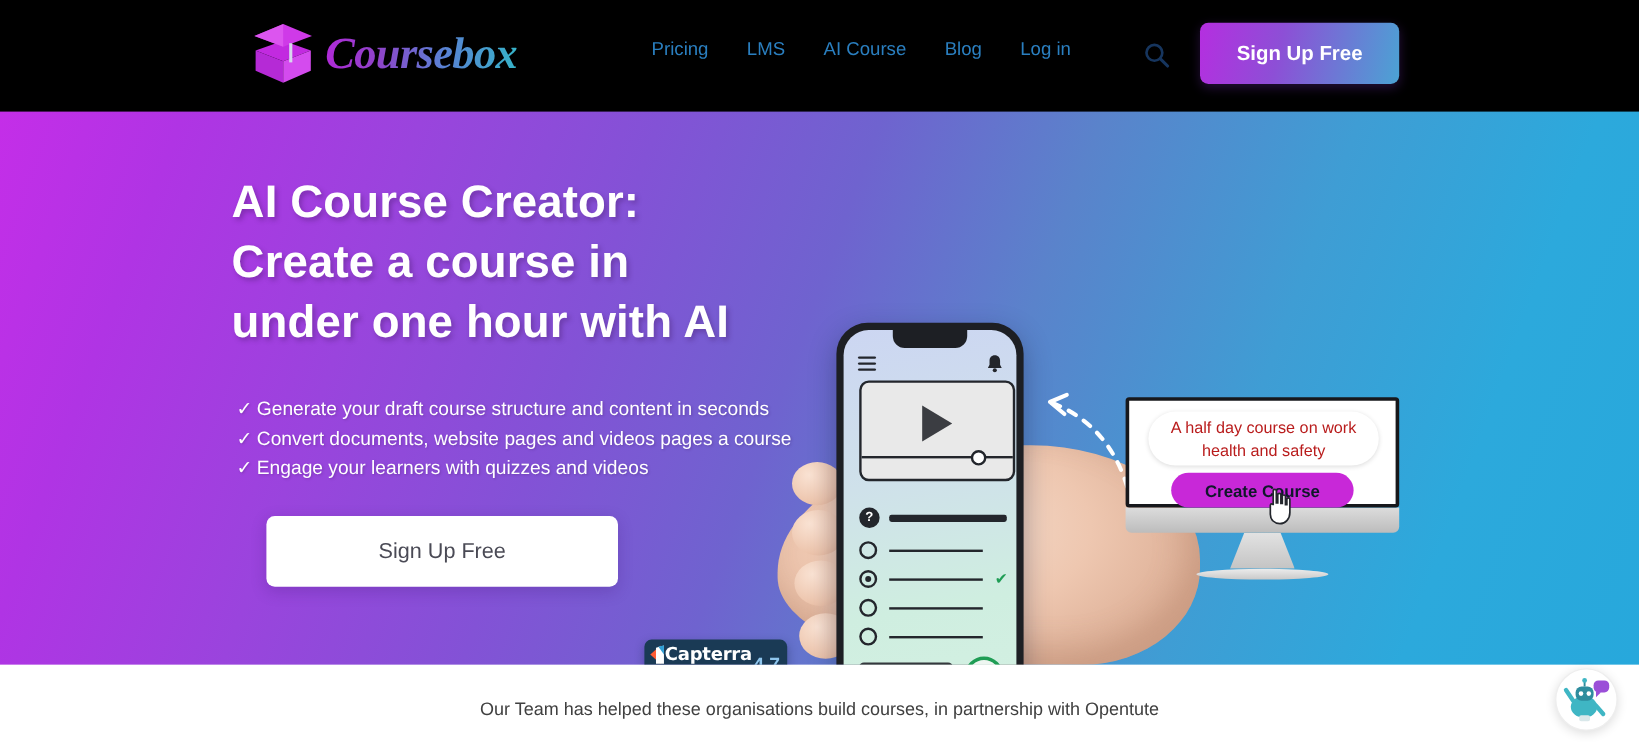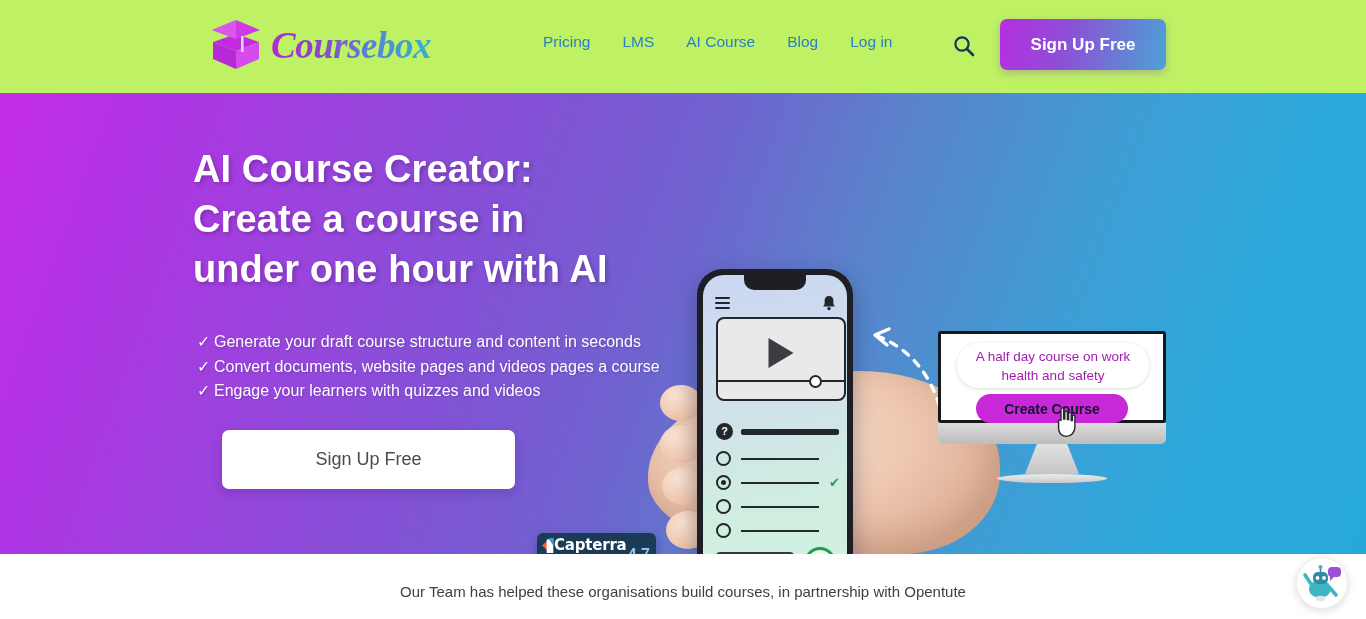--- a/index.html
+++ b/index.html
@@ -7,21 +7,21 @@
     width: 1366px; height: 619px;
     font-family: "Liberation Sans", sans-serif;
     background: #ffffff; overflow: hidden;
   }
   .page { position: relative; width: 1366px; height: 619px; }
 
   
   .header {
     position: absolute; top: 0; left: 0;
     width: 1366px; height: 107px;
-    background: #bef264;
+    background: #000000;
     border-bottom: 1px solid #e9e6ef;
   }
   .logo-wrap {
     position: absolute; left: 205px; top: 14px;
     display: flex; align-items: center; gap: 4px;
   }
   .logo-cube { width: 62px; height: 62px; display:block; }
   .logo-text {
     font-family: "Liberation Serif", serif;
     font-style: italic; font-weight: bold;
@@ -210,21 +210,21 @@
   .mon-bezel {
     width: 228px; height: 92px;
     background: #ffffff; border: 3px solid #17181c;
     border-radius: 3px; position: relative;
   }
   .mon-bubble {
     position: absolute; left: 16px; top: 9px;
     width: 192px; height: 45px;
     background: #ffffff; border-radius: 24px;
     box-shadow: 0 1px 4px rgba(0,0,0,.14);
-    color: #a21caf; font-size: 13.5px; line-height: 19px;
+    color: #b91c1c; font-size: 13.5px; line-height: 19px;
     text-align: center; padding-top: 4px;
   }
   .mon-cta {
     position: absolute; left: 50%; transform: translateX(-50%);
     top: 60px; width: 152px; height: 29px;
     background: #c828d8; border: none; border-radius: 15px;
     color: #0f172a; font-size: 14px; font-weight: bold; cursor: pointer;
   }
   .mon-cursor { position: absolute; left: 112px; top: 72px; }
   .mon-chin {

